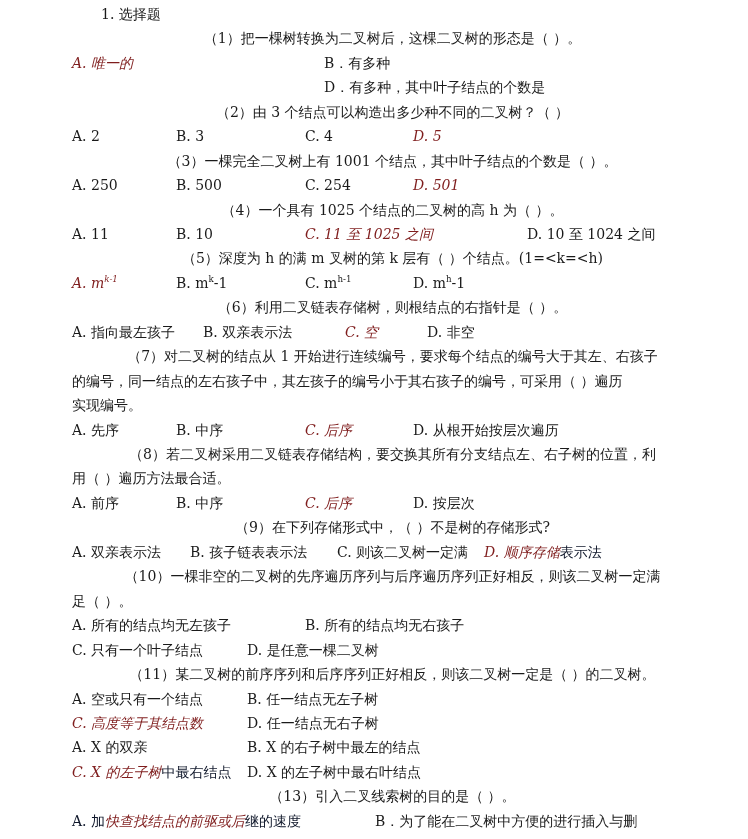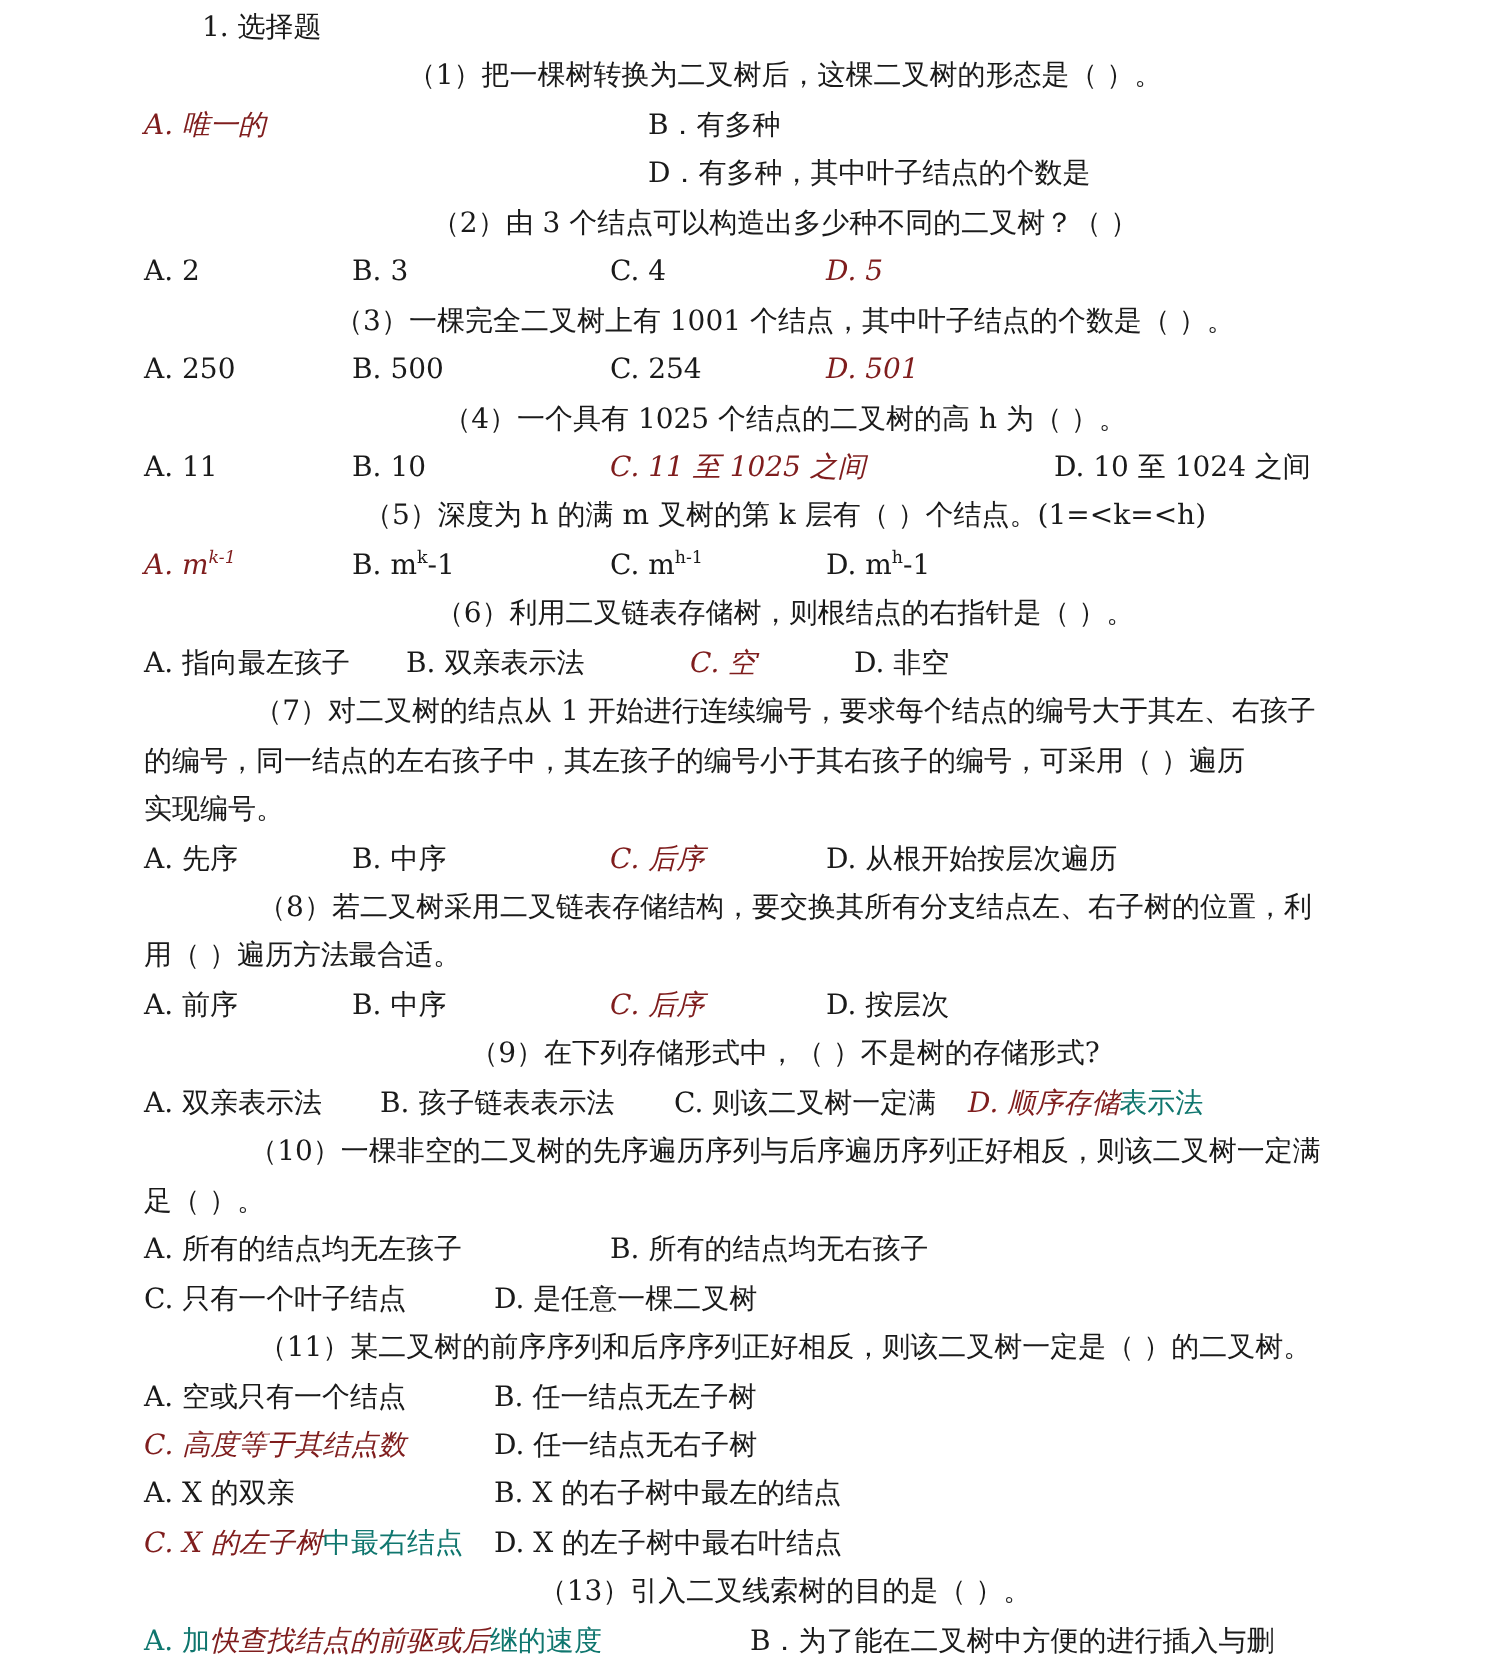--- a/index.html
+++ b/index.html
@@ -36,21 +36,21 @@
   
   .ind-none { padding-left: 0; }
   .ind-q    { padding-left: 27px; text-align: center; }   
   .ind-opt  { padding-left: 31px; }   
   .ind-head { padding-left: 29px; }   
 
   .red {
     color: #7f1d1d;
     font-style: italic;
   }
-  .blk { color: #0f766e; }
+  .blk { color: #0f172a; }
 
   
   .optrow {
     position: relative;
     height: 24.45px;
   }
   .optrow > .col {
     position: absolute;
     top: 0;
     white-space: nowrap;

